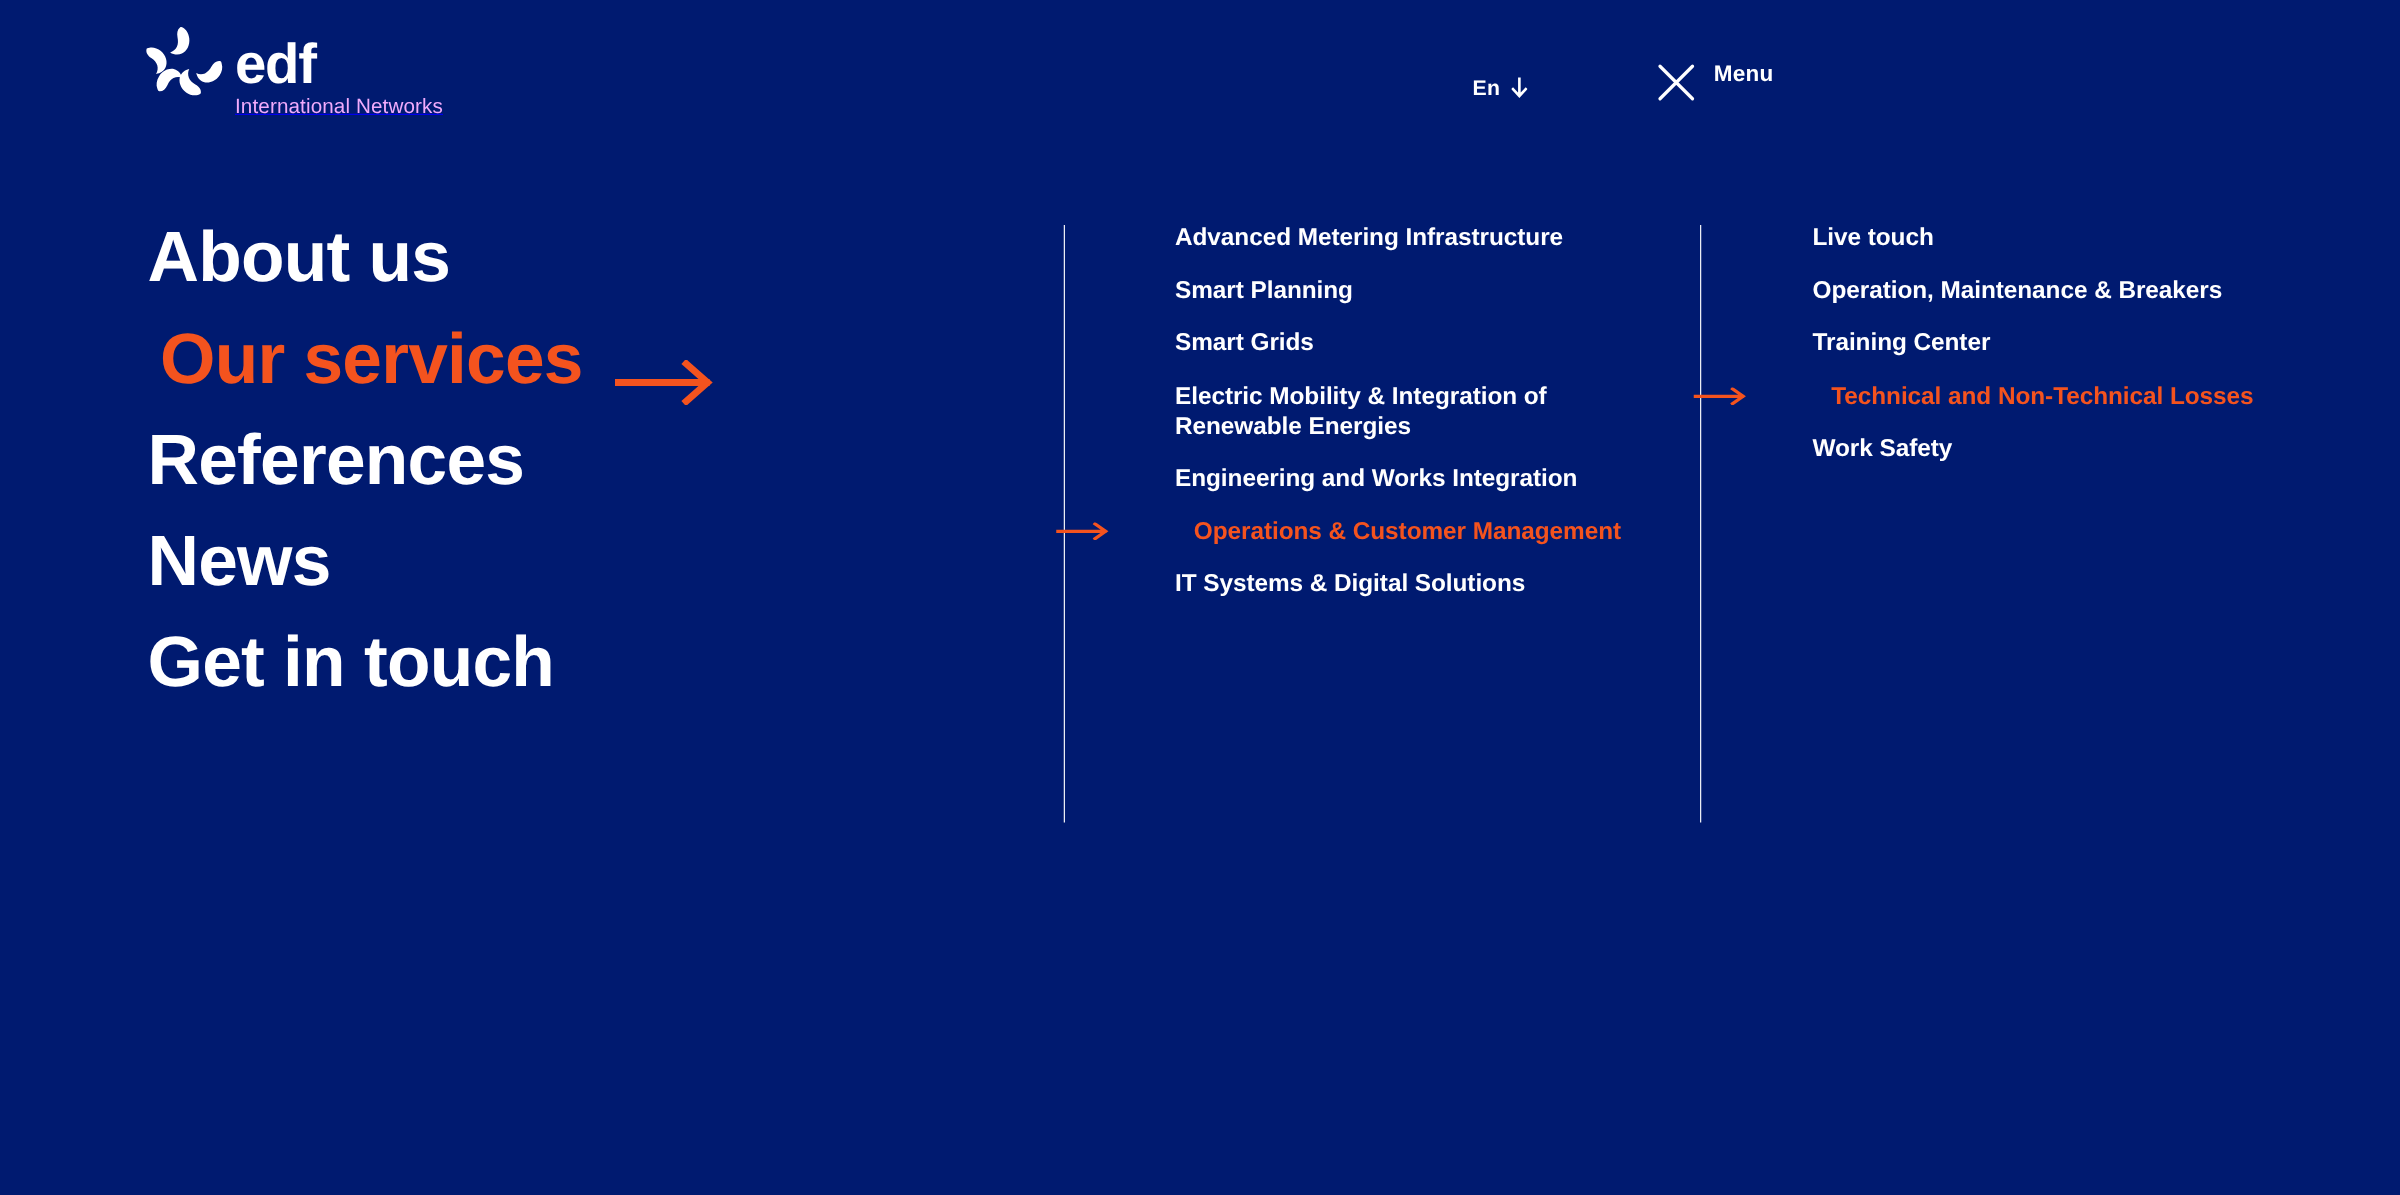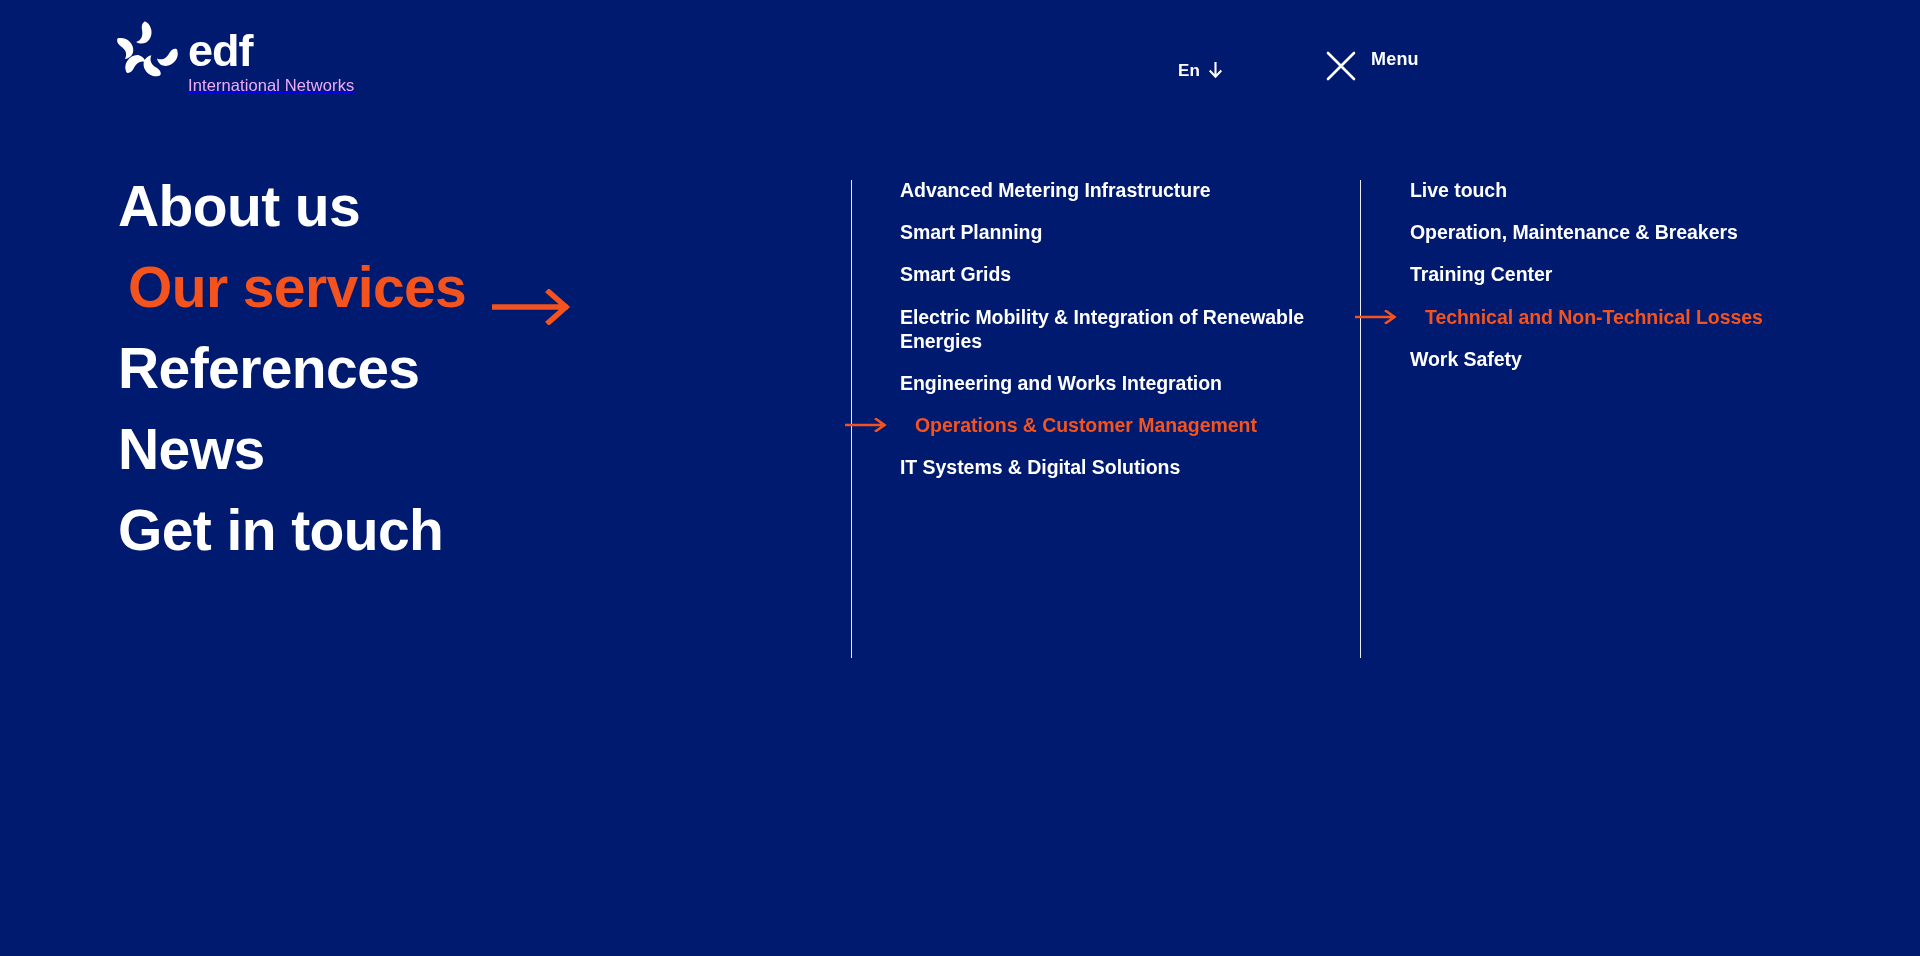--- a/index.html
+++ b/index.html
@@ -223,20 +223,21 @@
 
   .nav-sub-link {
     display: block;
     text-decoration: none;
     color: #ffffff;
     font-size: 19.5px;
     font-weight: 700;
     letter-spacing: -0.05px;
     line-height: 1.24;
     cursor: pointer;
+    margin-left: 40px;
   }
 
   .nav-sub-item.is-active .nav-sub-link {
     color: #F4531E;
     padding-left: 15px;
   }
 
   .nav-sub-arrow {
     display: none;
     position: absolute;

